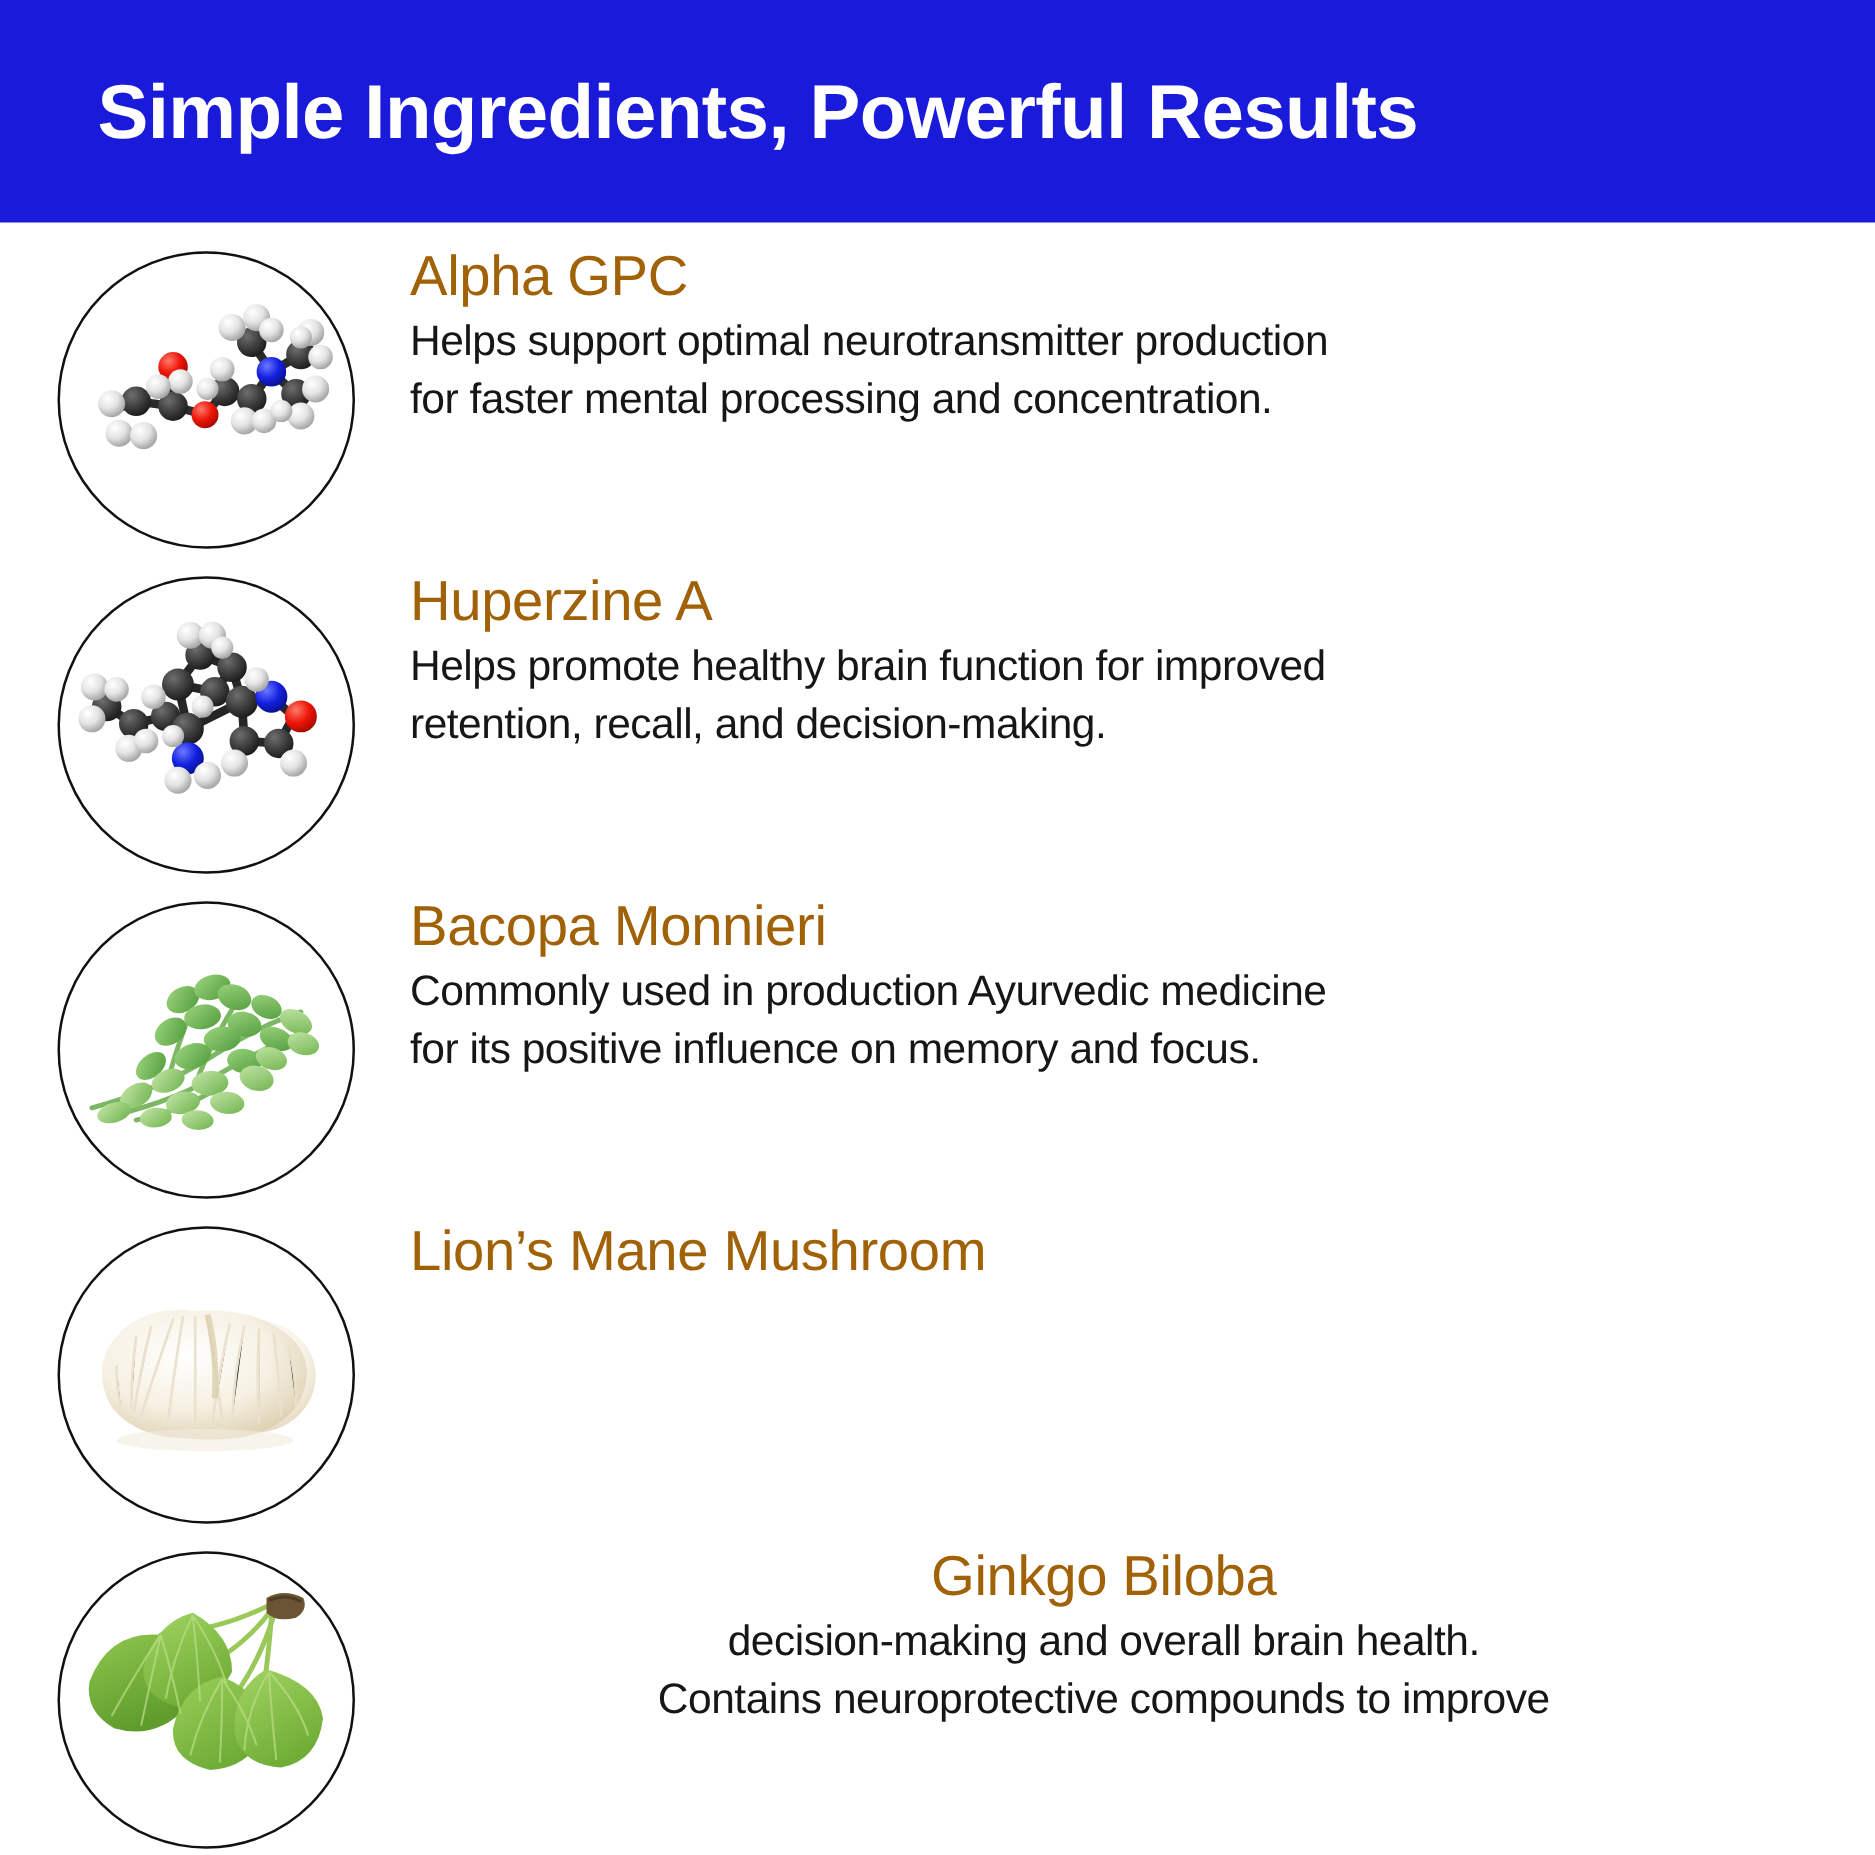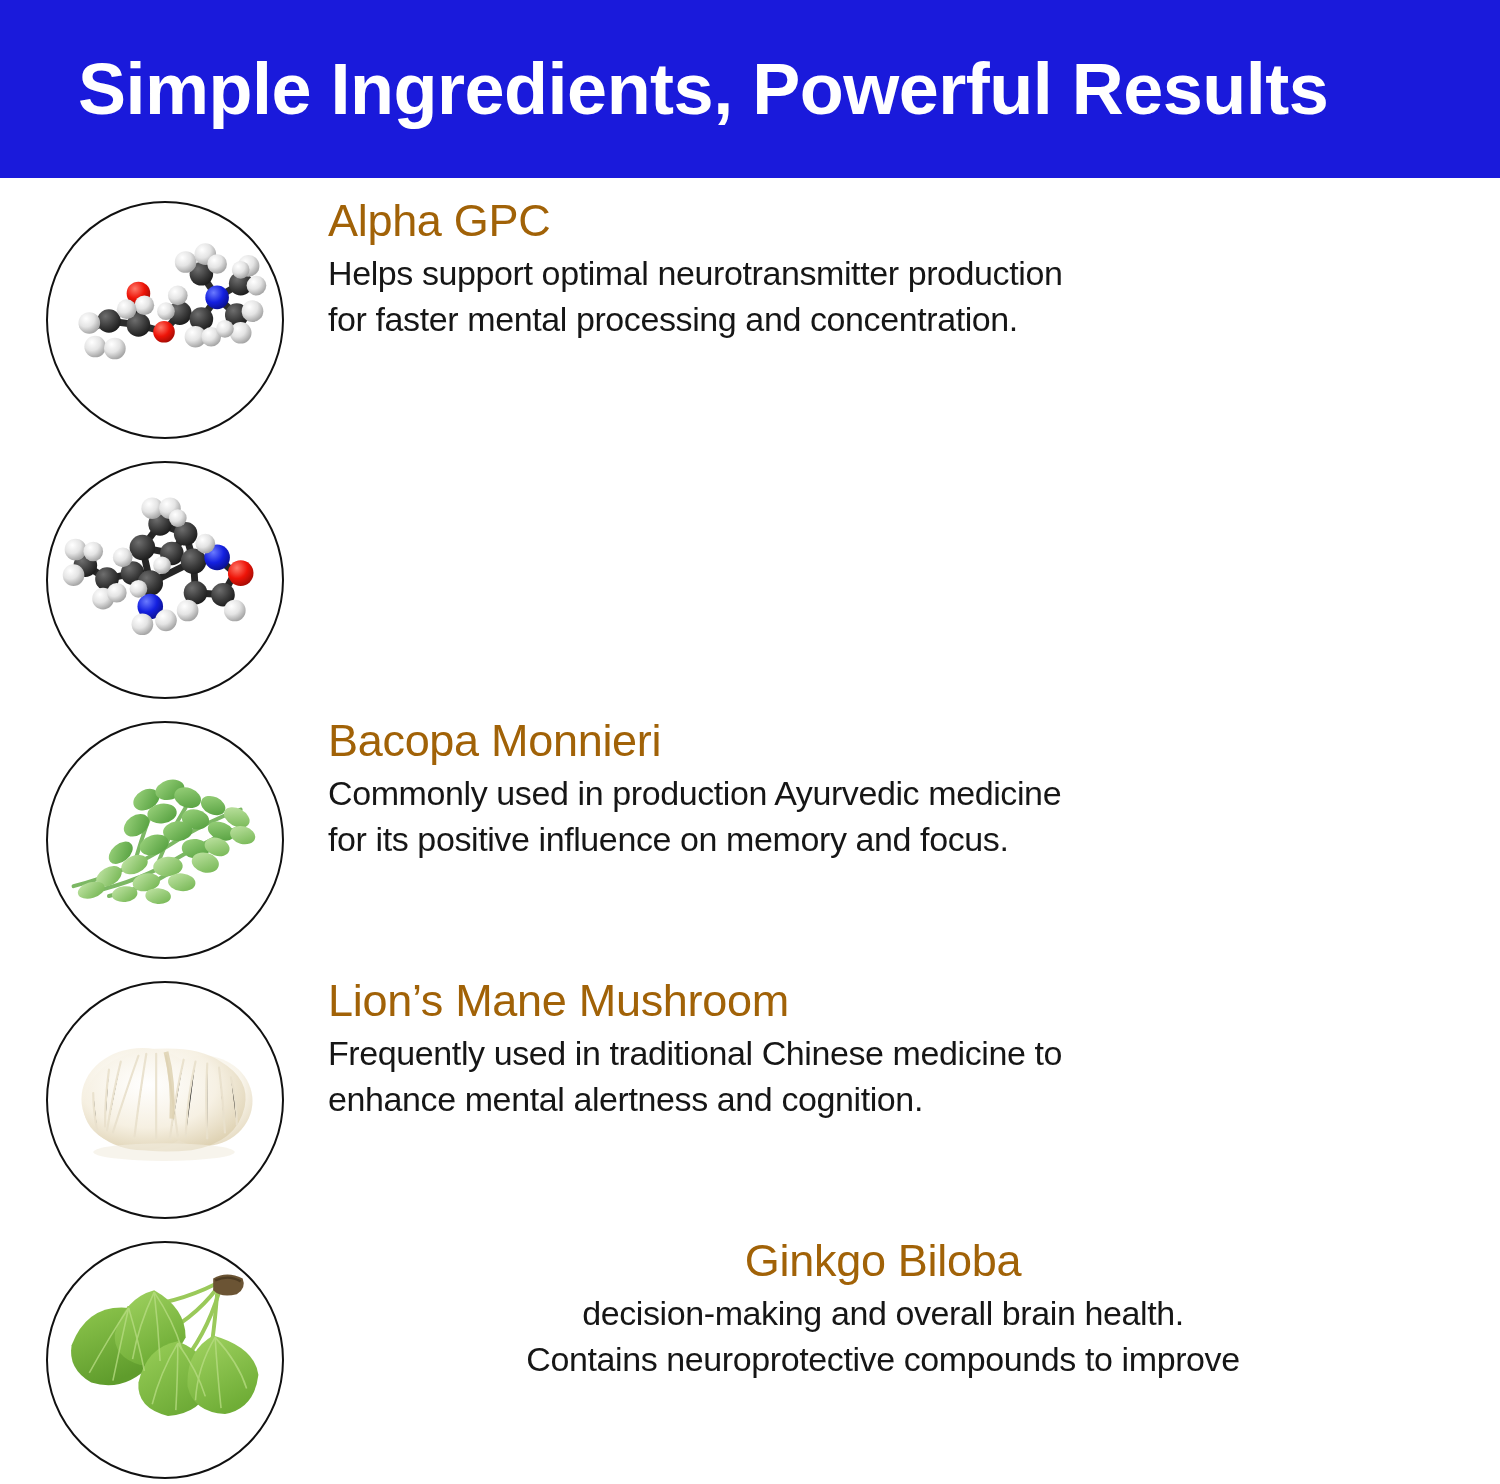--- a/index.html
+++ b/index.html
@@ -21,21 +21,21 @@
     width: 1500px;
     height: 178px;
     background: #1A1ADB;
     display: flex;
     align-items: center;
     box-sizing: border-box;
     padding-left: 78px;
   }
   .header-title {
     color: #ffffff;
-    font-size: 72px;
+    font-size: 61px;
     font-weight: bold;
     letter-spacing: -0.5px;
     line-height: 1;
     white-space: nowrap;
   }
 
   
   .ingredient-list {
     position: relative;
     width: 1500px;
@@ -221,20 +221,27 @@
           <circle cx="132" cy="56" r="9"></circle>
             <circle cx="116" cy="104" r="9"></circle>
           <circle cx="96" cy="164" r="11"></circle>
             <circle cx="120" cy="160" r="11"></circle>
           <circle cx="142" cy="150" r="11"></circle>
             <circle cx="190" cy="150" r="11"></circle>
           <circle cx="160" cy="82" r="10"></circle>
         </g>
       </svg>
     </div>
+    <div class="ingredient-text">
+      <div class="ingredient-name">Huperzine A</div>
+      <div class="ingredient-desc">
+        <span class="desc-line">Helps promote healthy brain function for improved</span>
+        <span class="desc-line">retention, recall, and decision-making.</span>
+      </div>
+    </div>
   </div>
 
   <div class="ingredient-row">
     <div class="icon-circle">
       <svg viewBox="0 0 238 238" xmlns="http://www.w3.org/2000/svg">
         <defs>
           <linearGradient id="lf1" x1="0" y1="0" x2="1" y2="1">
             <stop offset="0%" stop-color="#9ed47f"></stop>
               <stop offset="100%" stop-color="#4f9c3a"></stop>
           </linearGradient>
@@ -320,24 +327,20 @@
           <path d="M174 86 Q178 118 180 152"></path>
             <path d="M186 96 Q192 120 192 144"></path>
           <path d="M138 78 Q130 112 124 158"></path>
         </g>
         <path d="M120 70 Q128 100 126 138" stroke="#dccfae" stroke-width="5" fill="none" opacity="0.8"></path>
         <ellipse cx="118" cy="172" rx="72" ry="9" fill="#f1ece0" opacity="0.6"></ellipse>
       </svg>
     </div>
     <div class="ingredient-text">
       <div class="ingredient-name">Lion’s Mane Mushroom</div>
-      <div class="ingredient-desc">
-        <span class="desc-line">Frequently used in traditional Chinese medicine to</span>
-        <span class="desc-line">enhance mental alertness and cognition.</span>
-      </div>
     </div>
   </div>
 
   <div class="ingredient-row">
     <div class="icon-circle">
       <svg viewBox="0 0 238 238" xmlns="http://www.w3.org/2000/svg">
         <defs>
           <linearGradient id="gk1" x1="0" y1="0" x2="0.4" y2="1">
             <stop offset="0%" stop-color="#8fc74e"></stop>
               <stop offset="100%" stop-color="#5f9c2c"></stop>

